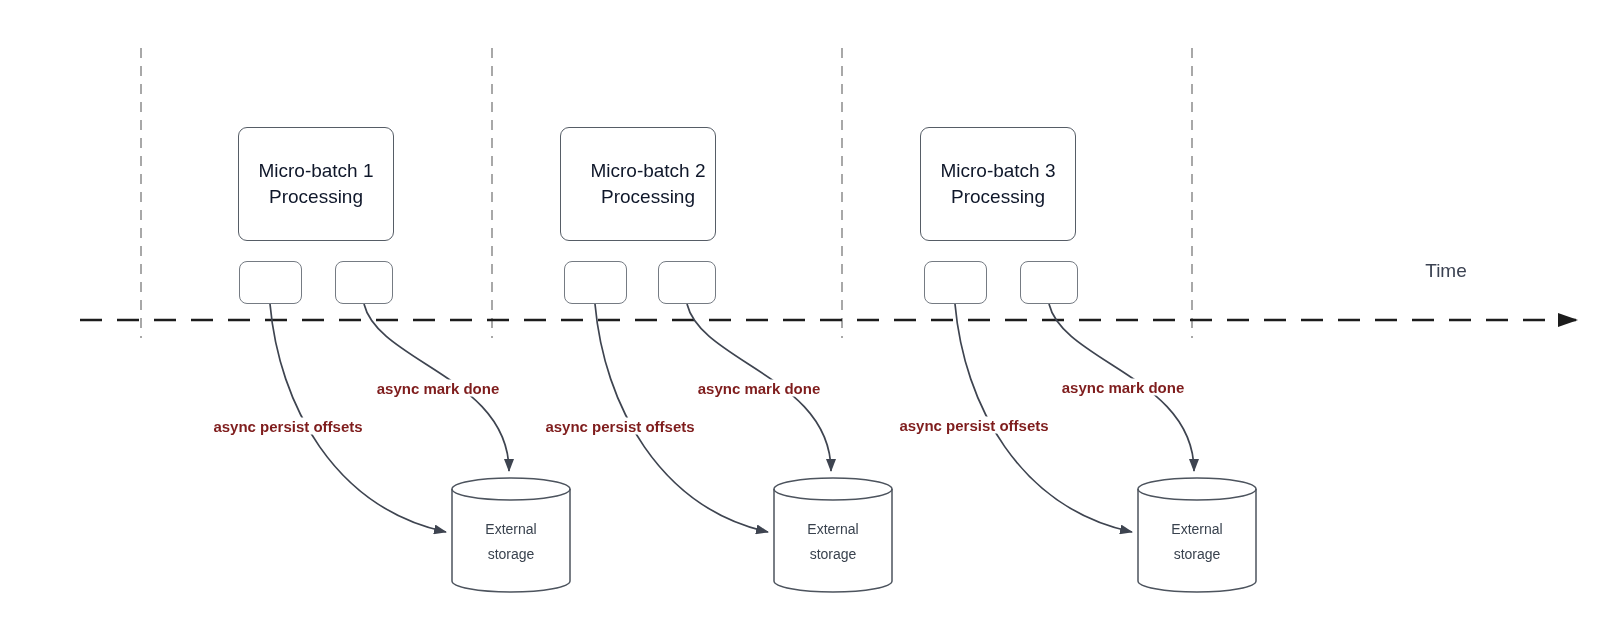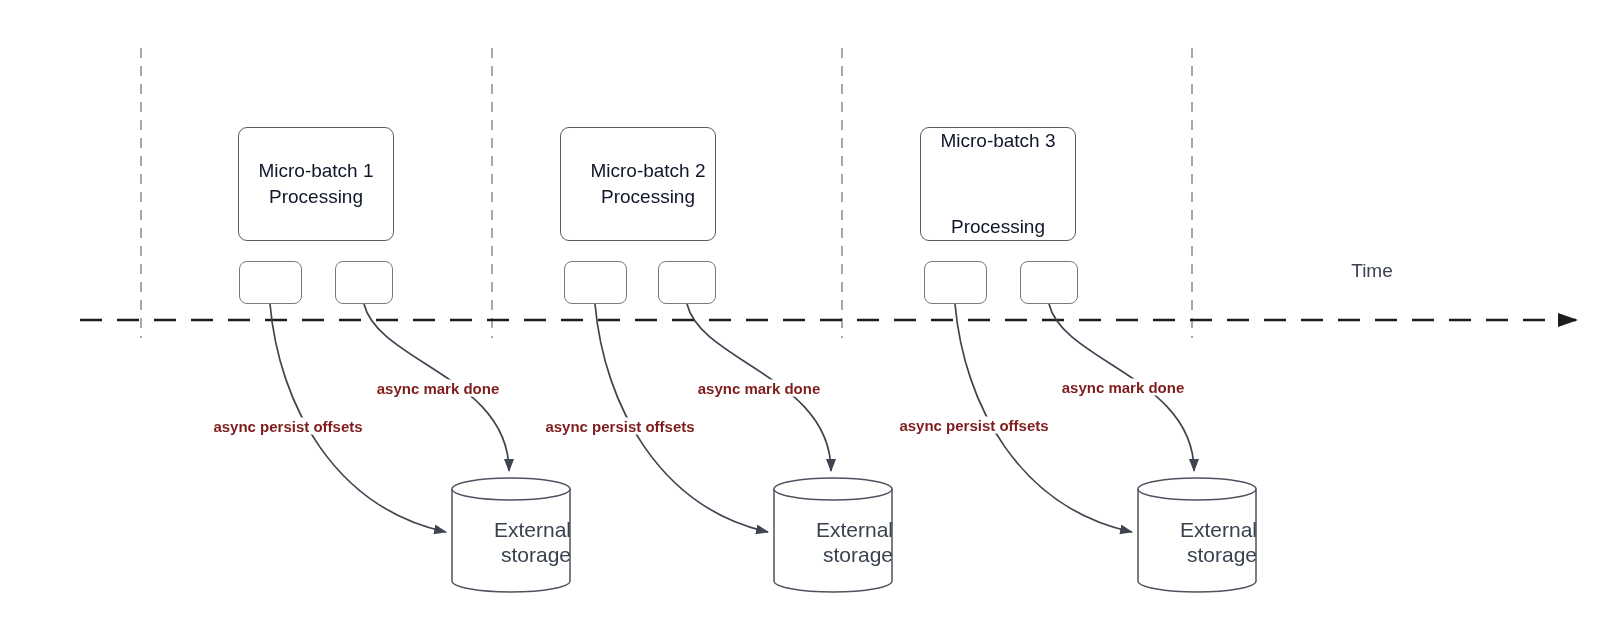--- a/index.html
+++ b/index.html
@@ -63,23 +63,23 @@
     height: 116px;
   }
   .cylinder svg {
     position: absolute;
     left: 0; top: 0;
   }
   .cylinder-text {
     position: absolute;
     left: 0; top: 40px;
     width: 100%;
-    text-align: right;
+    text-align: center;
     color: #39424e;
-    font-size: 21px;
+    font-size: 14px;
     line-height: 25px;
   }
   .time-label {
     position: absolute;
     transform: translate(-50%, -50%);
     font-size: 19px;
     color: #3b4252;
   }
 </style>
 </head>
@@ -145,34 +145,34 @@
     <svg width="120" height="116" viewBox="0 0 120 116">
       <path d="M1,12 A59,11 0 0 1 119,12 L119,104 A59,11 0 0 1 1,104 Z" fill="#ffffff" stroke="#4d545e" stroke-width="1.5"></path>
       <path d="M1,12 A59,11 0 0 0 119,12" fill="none" stroke="#4d545e" stroke-width="1.5"></path>
     </svg>
     <div class="cylinder-text">
       <div>External</div>
       <div>storage</div>
     </div>
   </div>
 
-  <div class="batch-box" style="left:920px; top:127px;justify-content:space-between;">
+  <div class="batch-box" style="left:920px; top:127px;">
     <div>Micro-batch 3</div>
     <div>Processing</div>
   </div>
   <div class="mini-box a" style="left:924px; top:261px;"></div>
   <div class="mini-box b" style="left:1020px; top:261px;"></div>
   <div class="edge-label" style="left:974px; top:425px;">async persist offsets</div>
   <div class="edge-label" style="left:1123px; top:387px;">async mark done</div>
   <div class="cylinder" style="left:1137px; top:477px;">
     <svg width="120" height="116" viewBox="0 0 120 116">
       <path d="M1,12 A59,11 0 0 1 119,12 L119,104 A59,11 0 0 1 1,104 Z" fill="#ffffff" stroke="#4d545e" stroke-width="1.5"></path>
       <path d="M1,12 A59,11 0 0 0 119,12" fill="none" stroke="#4d545e" stroke-width="1.5"></path>
     </svg>
     <div class="cylinder-text">
       <div>External</div>
       <div>storage</div>
     </div>
   </div>
 
-  <div class="time-label" style="left:1372px; top:271px;">Time</div>
+  <div class="time-label" style="left:1446px; top:271px;">Time</div>
 
 </div>
 
 </body></html>

